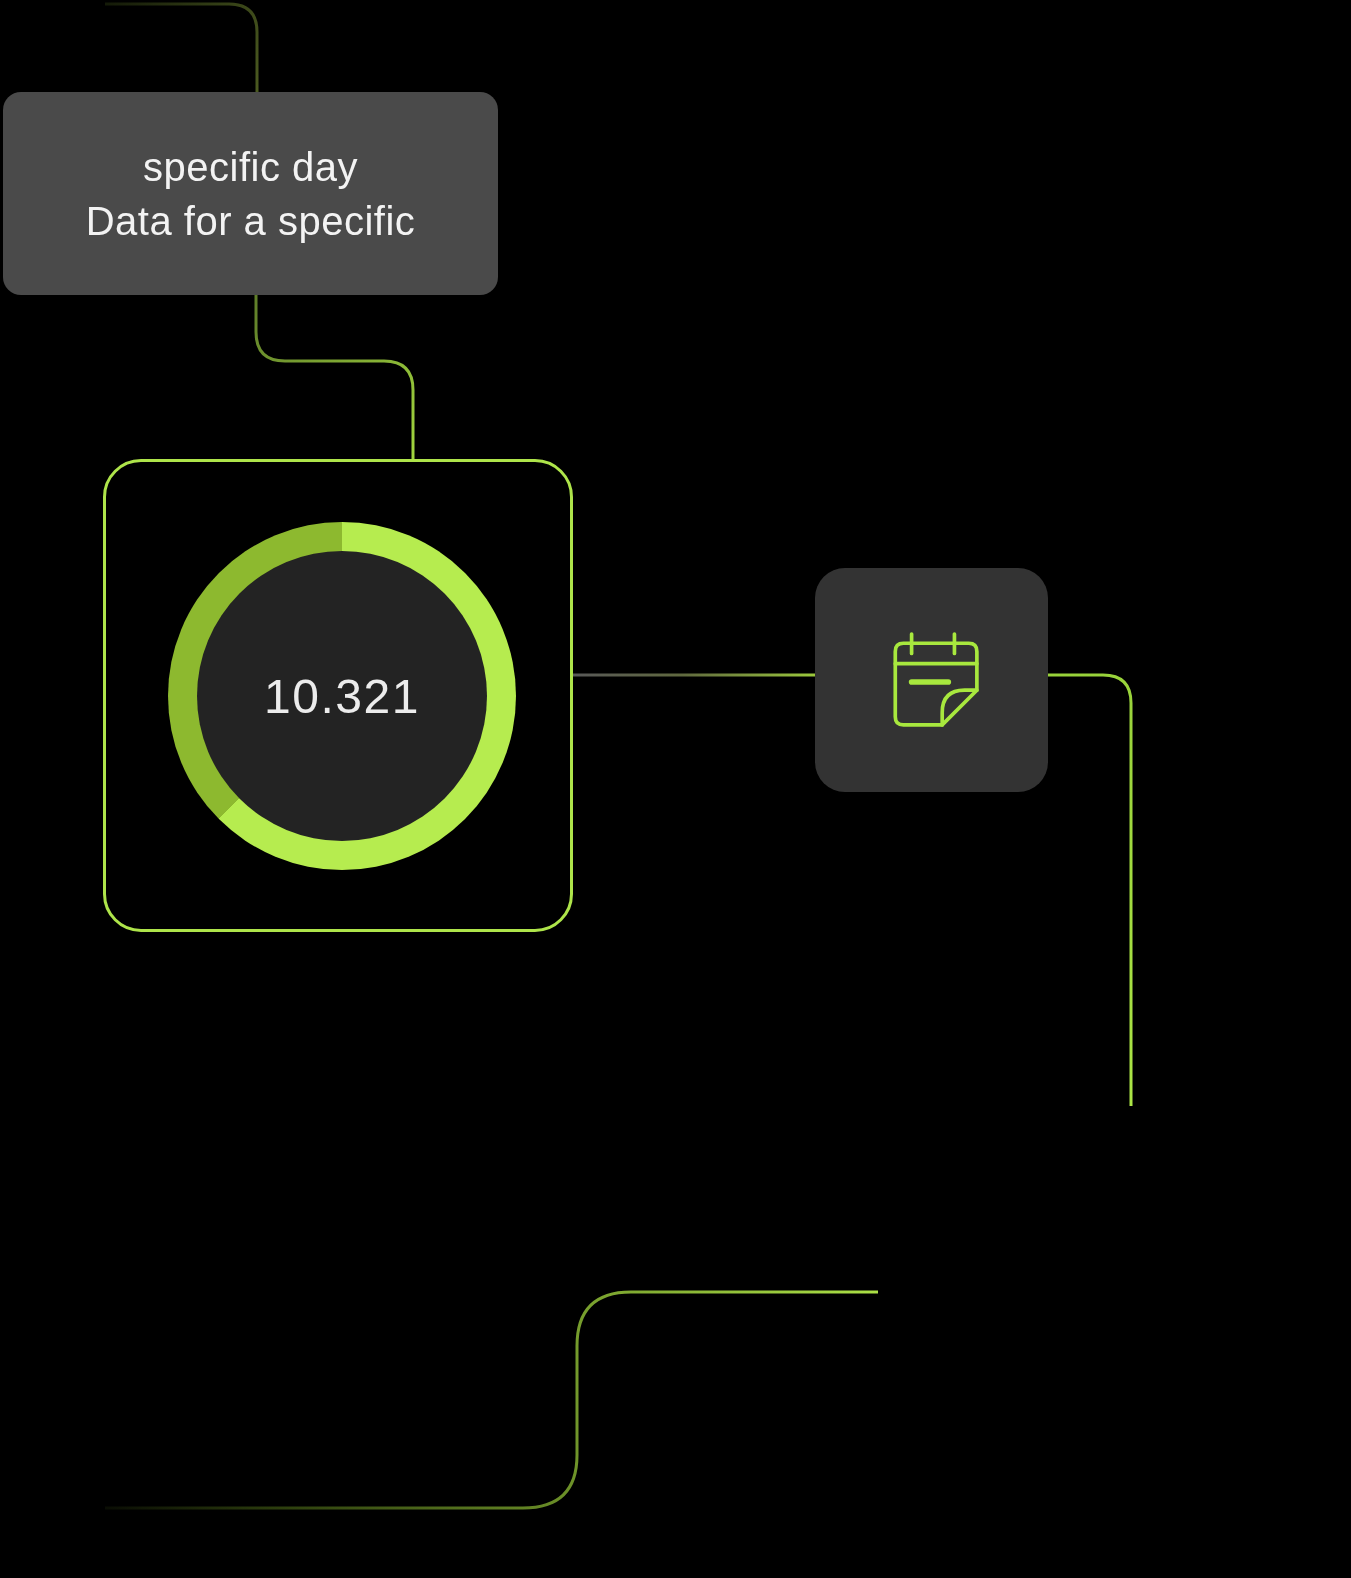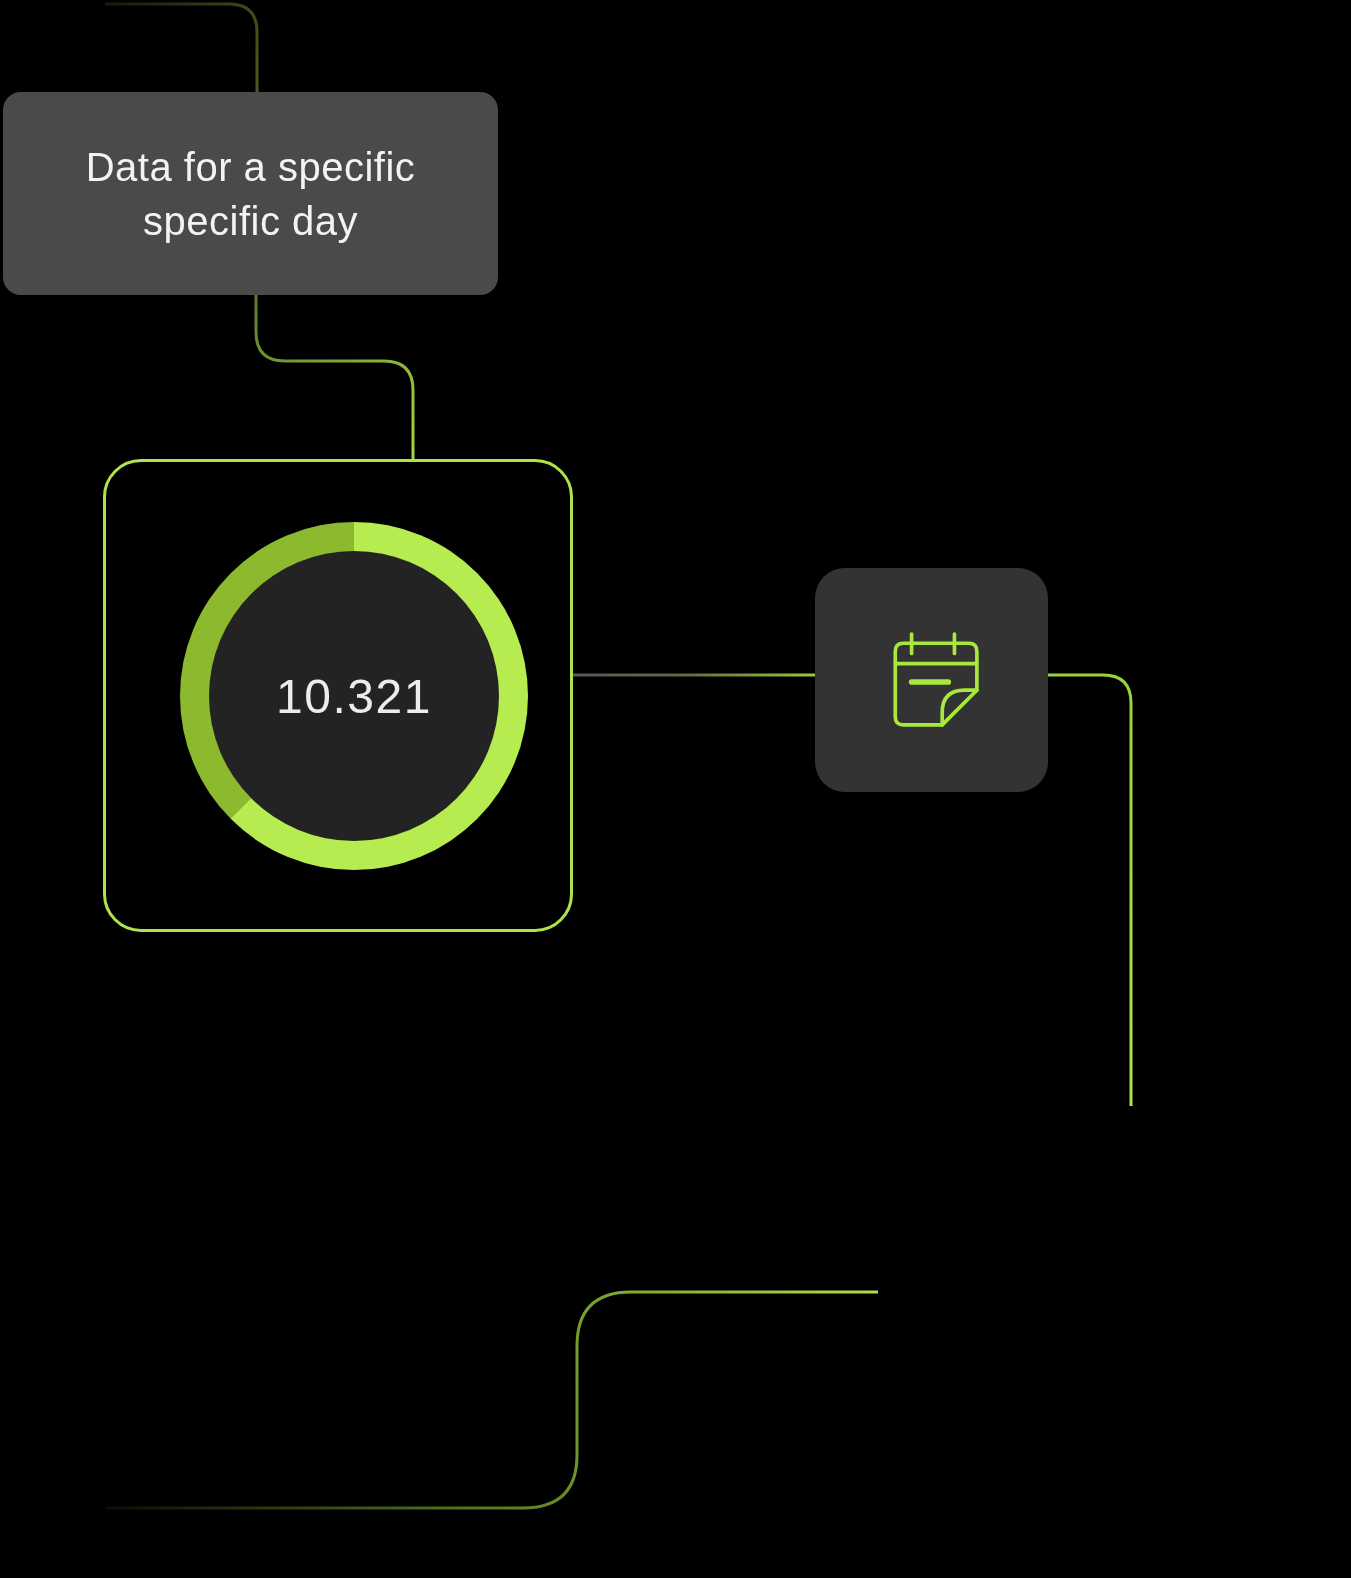--- a/index.html
+++ b/index.html
@@ -23,21 +23,21 @@
     text-align:center;letter-spacing:0.5px;
   }
 
   
   .card{position:absolute;border:3px solid var(--border-green,#aee44a);box-sizing:border-box;}
   .card-day{left:103px;top:459px;width:470px;height:473px;border-radius:38px;background:transparent;}
   .card-count{left:877px;top:1105px;width:468px;height:470px;border-radius:40px;background:var(--box2-fill,#2b2b2b);}
 
   
   .ring{position:absolute;border-radius:50%;}
-  .ring-day{left:74px;top:60px;width:348px;height:348px;}
+  .ring-day{left:62px;top:60px;width:348px;height:348px;}
   .ring-count{left:58px;top:57px;width:350px;height:350px;}
   .hole{position:absolute;border-radius:50%;display:flex;align-items:center;justify-content:center;}
   .hole-day{left:29px;top:29px;width:290px;height:290px;background:var(--inner1,#232323);}
   .hole-count{left:33px;top:33px;width:284px;height:284px;background:var(--inner2,#2b2b2b);}
   .metric-value{
     color:var(--num-text,#ececec);
     font-size:48px;font-weight:300;letter-spacing:1.5px;
     font-family:"Liberation Sans","DejaVu Sans",sans-serif;
   }
 
@@ -86,22 +86,22 @@
       </linearGradient>
     </defs>
     <path d="M 105 4 H 229 Q 257 4 257 32 V 100" fill="none" stroke="url(#gA)" stroke-width="3"></path>
     <path d="M 256 295 V 332 Q 256 361 285 361 H 384 Q 413 361 413 390 V 460" fill="none" stroke="url(#gB)" stroke-width="3"></path>
     <path d="M 573 675 H 816" fill="none" stroke="url(#gC)" stroke-width="3"></path>
     <path d="M 1048 675 H 1103 Q 1131 675 1131 703 V 1106" fill="none" stroke="url(#gD)" stroke-width="3"></path>
     <path d="M 878 1292 H 631 Q 577 1292 577 1346 V 1455 Q 577 1508 523 1508 H 105" fill="none" stroke="url(#gE)" stroke-width="3"></path>
   </svg>
 
   <div class="tooltip">
+    <span>specific day</span>
     <span>Data for a specific</span>
-    <span>specific day</span>
   </div>
 
   <div class="card card-day">
     <div class="ring ring-day" style="background: conic-gradient(rgb(182, 236, 79) 0deg, rgb(182, 236, 79) 225deg, rgb(141, 185, 47) 225deg, rgb(141, 185, 47) 360deg);">
       <div class="hole hole-day">
         <span class="metric-value">10.321</span>
       </div>
     </div>
   </div>
 

